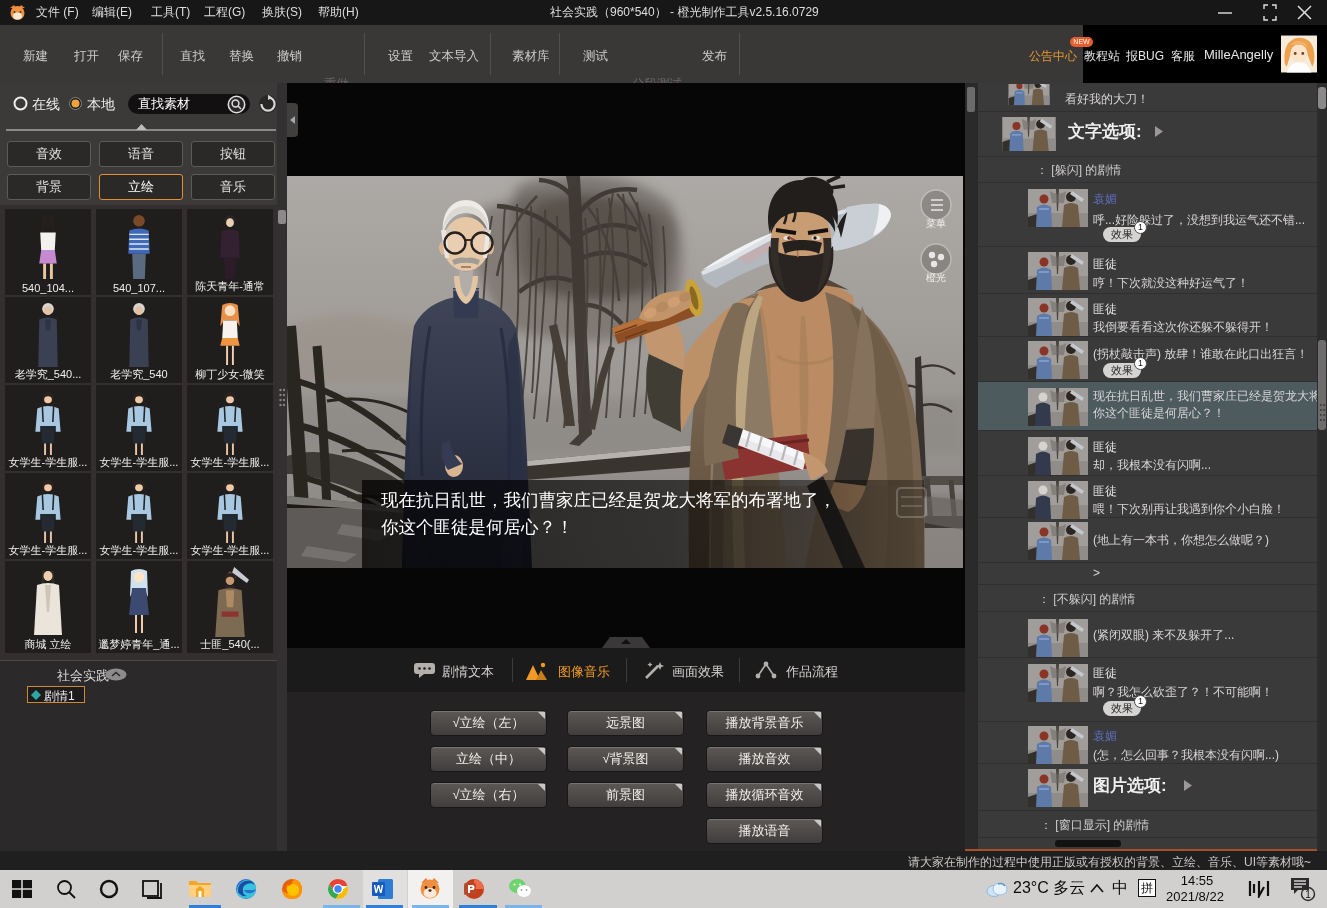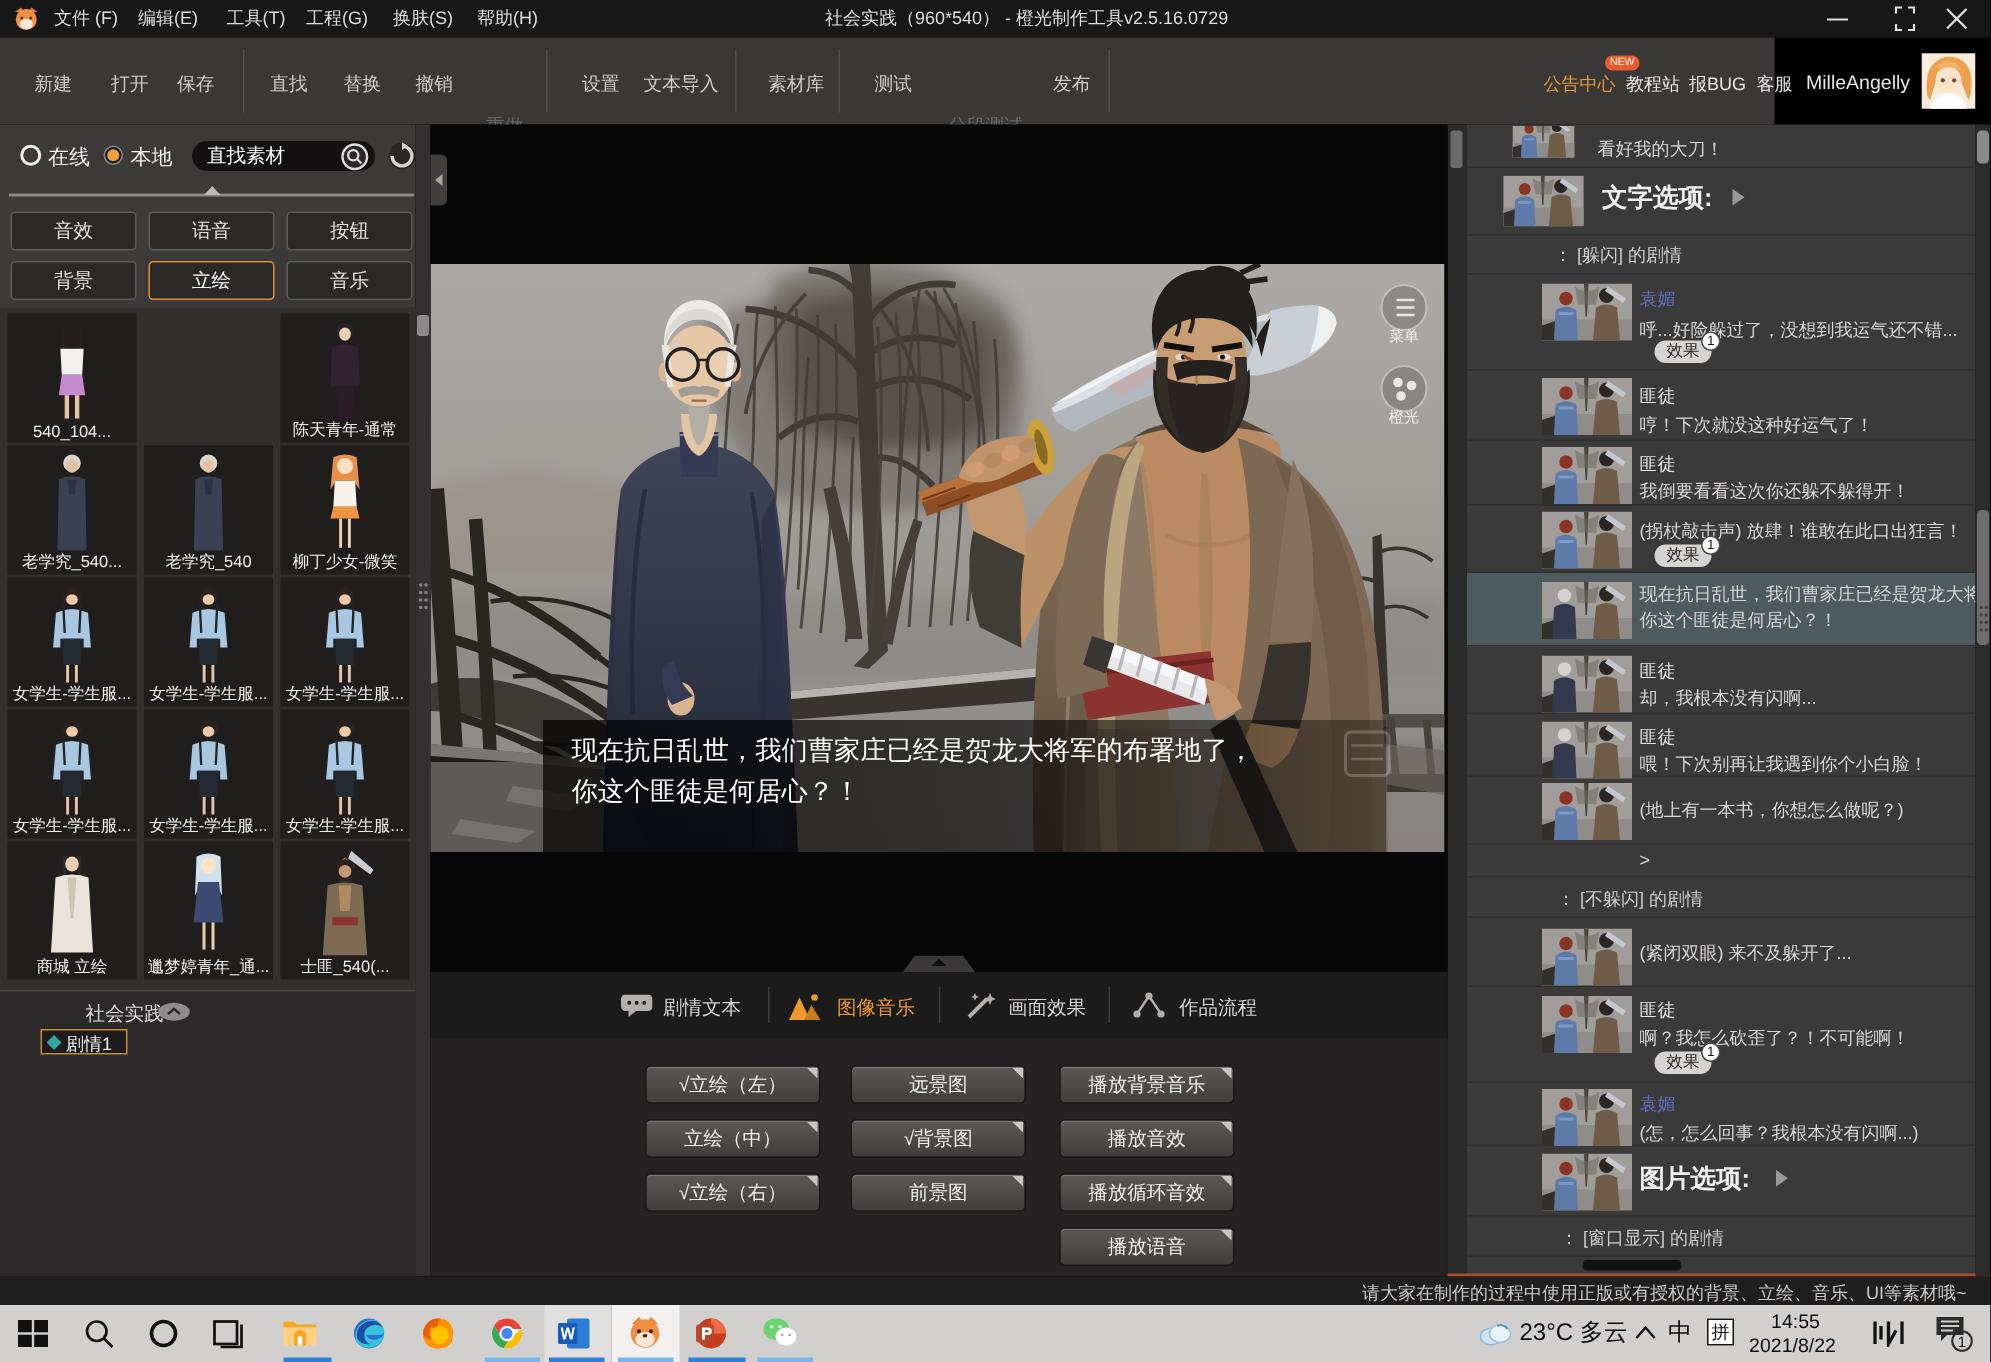--- a/index.html
+++ b/index.html
@@ -2,21 +2,21 @@
 <html><head><meta charset="utf-8">
 <style>
 *{margin:0;padding:0;box-sizing:border-box;}
 html,body{width:1327px;height:908px;overflow:hidden;background:#000;}
 body{font-family:"Liberation Sans",sans-serif;position:relative;}
 .abs{position:absolute;}
 
 #titlebar{left:0;top:0;width:1327px;height:25px;background:#181717;color:#dedede;font-size:12px;}
 #titlebar .mi{position:absolute;top:4px;}
 
-#toolbar{left:0;top:25px;width:1183px;height:58px;background:#3a3737;}
+#toolbar{left:0;top:25px;width:1083px;height:58px;background:#3a3737;}
 .tbtn{position:absolute;top:24px;height:14px;line-height:14px;color:#cfcccc;font-size:12.5px;white-space:nowrap;}
 .tbtn.dim{color:#6b6868;margin-top:28px;}
 .tsep{position:absolute;top:8px;width:1px;height:42px;background:#514e4e;}
 .trt{position:absolute;top:23px;font-size:12px;color:#e9e7e7;white-space:nowrap;}
 
 #leftpanel{left:0;top:83px;width:277px;height:768px;background:#3c3939;}
 .catbtn{position:absolute;width:84px;height:26px;background:#2b2828;border:1px solid #5d5a58;border-radius:3px;color:#e2e0e0;font-size:13px;text-align:center;line-height:24px;}
 .cell{position:absolute;width:86px;height:86px;background:#201d1d;}
 .cell .lbl{position:absolute;left:0;right:0;bottom:1px;text-align:center;font-size:11px;color:#f0eeee;white-space:nowrap;overflow:hidden;}
 
@@ -237,20 +237,26 @@
           <path d="M44 2 L56 10 L54 13 L42 5 Z" fill="#c4c8ce"></path>
         </symbol>
     </defs>
   </svg>
   <div class="abs" style="left:0;top:122px;width:277px;height:455px;background:#332f2f"></div>
   <div class="cell" style="left:5px;top:126px">
       <svg class="abs" style="left:23px;top:4px" width="40" height="68">
         <use href="#sgirl1"></use>
       </svg>
       <span class="lbl">540_104...</span>
+    </div>
+  <div class="cell" style="left:96px;top:126px">
+      <svg class="abs" style="left:23px;top:4px" width="40" height="68">
+        <use href="#sguyblue"></use>
+      </svg>
+      <span class="lbl">540_107...</span>
     </div>
   <div class="cell" style="left:187px;top:126px">
       <svg class="abs" style="left:23px;top:4px" width="40" height="68">
         <use href="#sguysuit"></use>
       </svg>
       <span class="lbl">陈天青年-通常</span>
     </div>
   <div class="cell" style="left:5px;top:214px">
       <svg class="abs" style="left:23px;top:4px" width="40" height="68">
         <use href="#soldman"></use>

